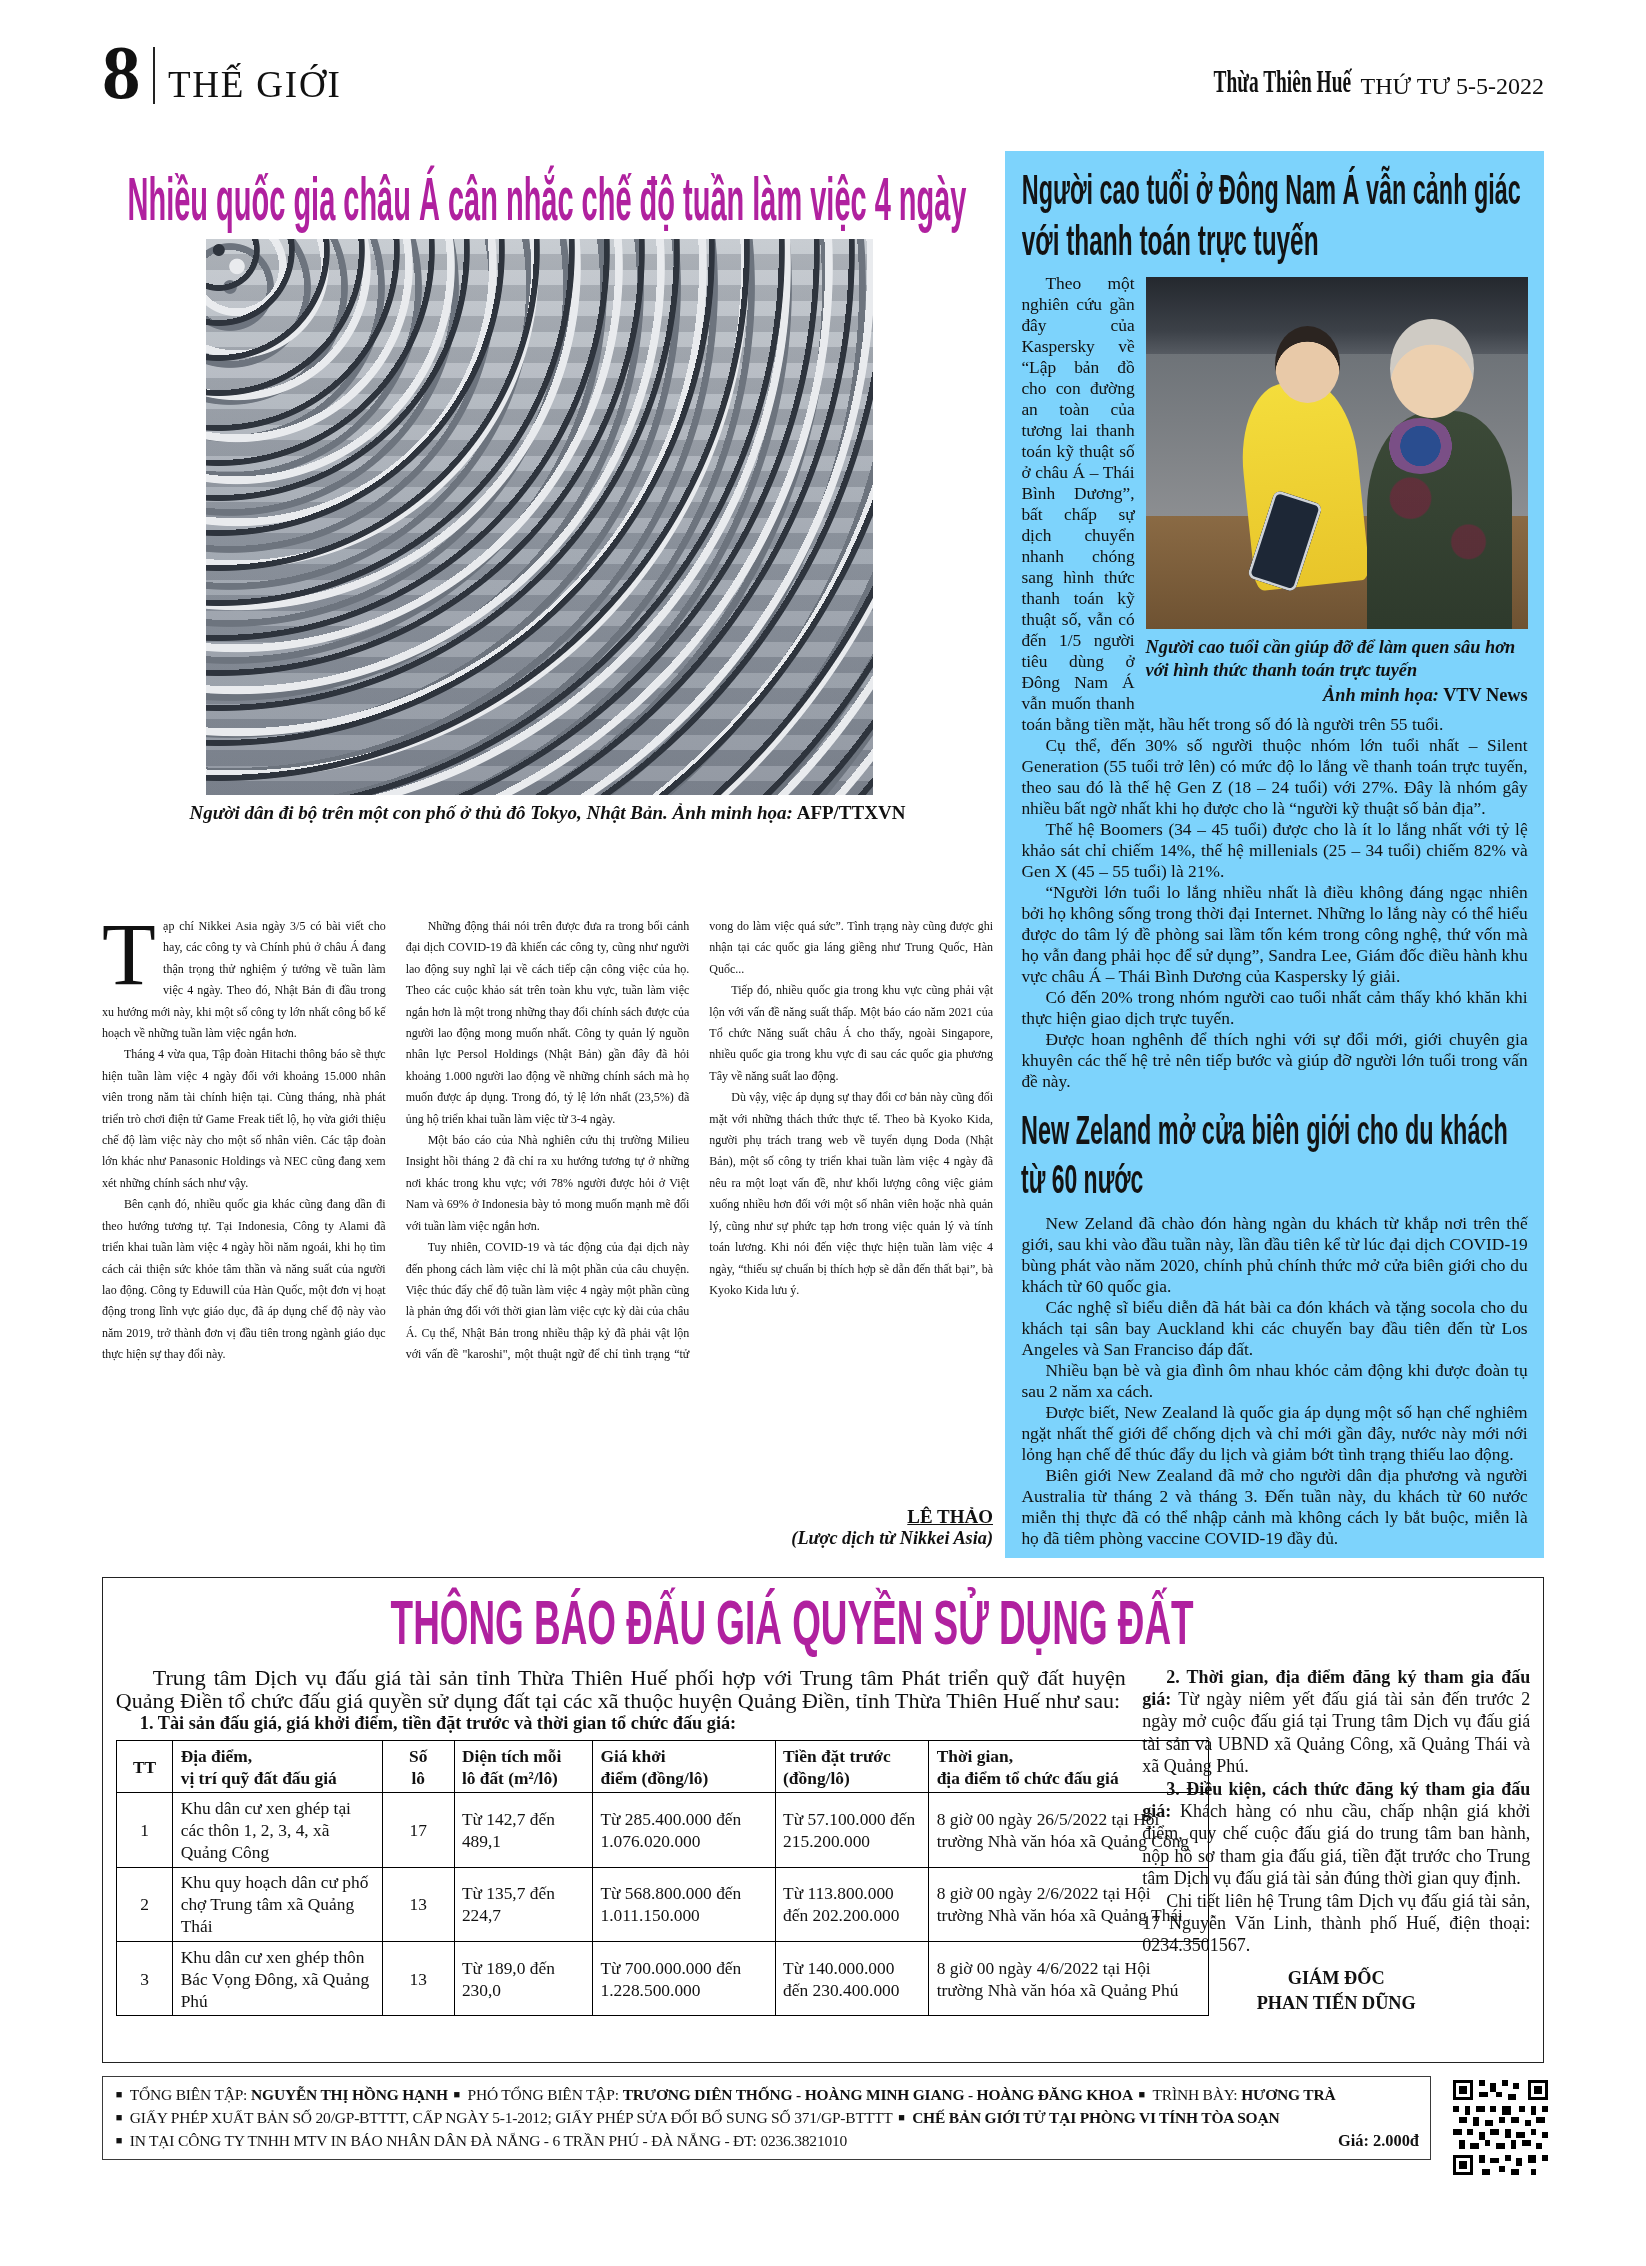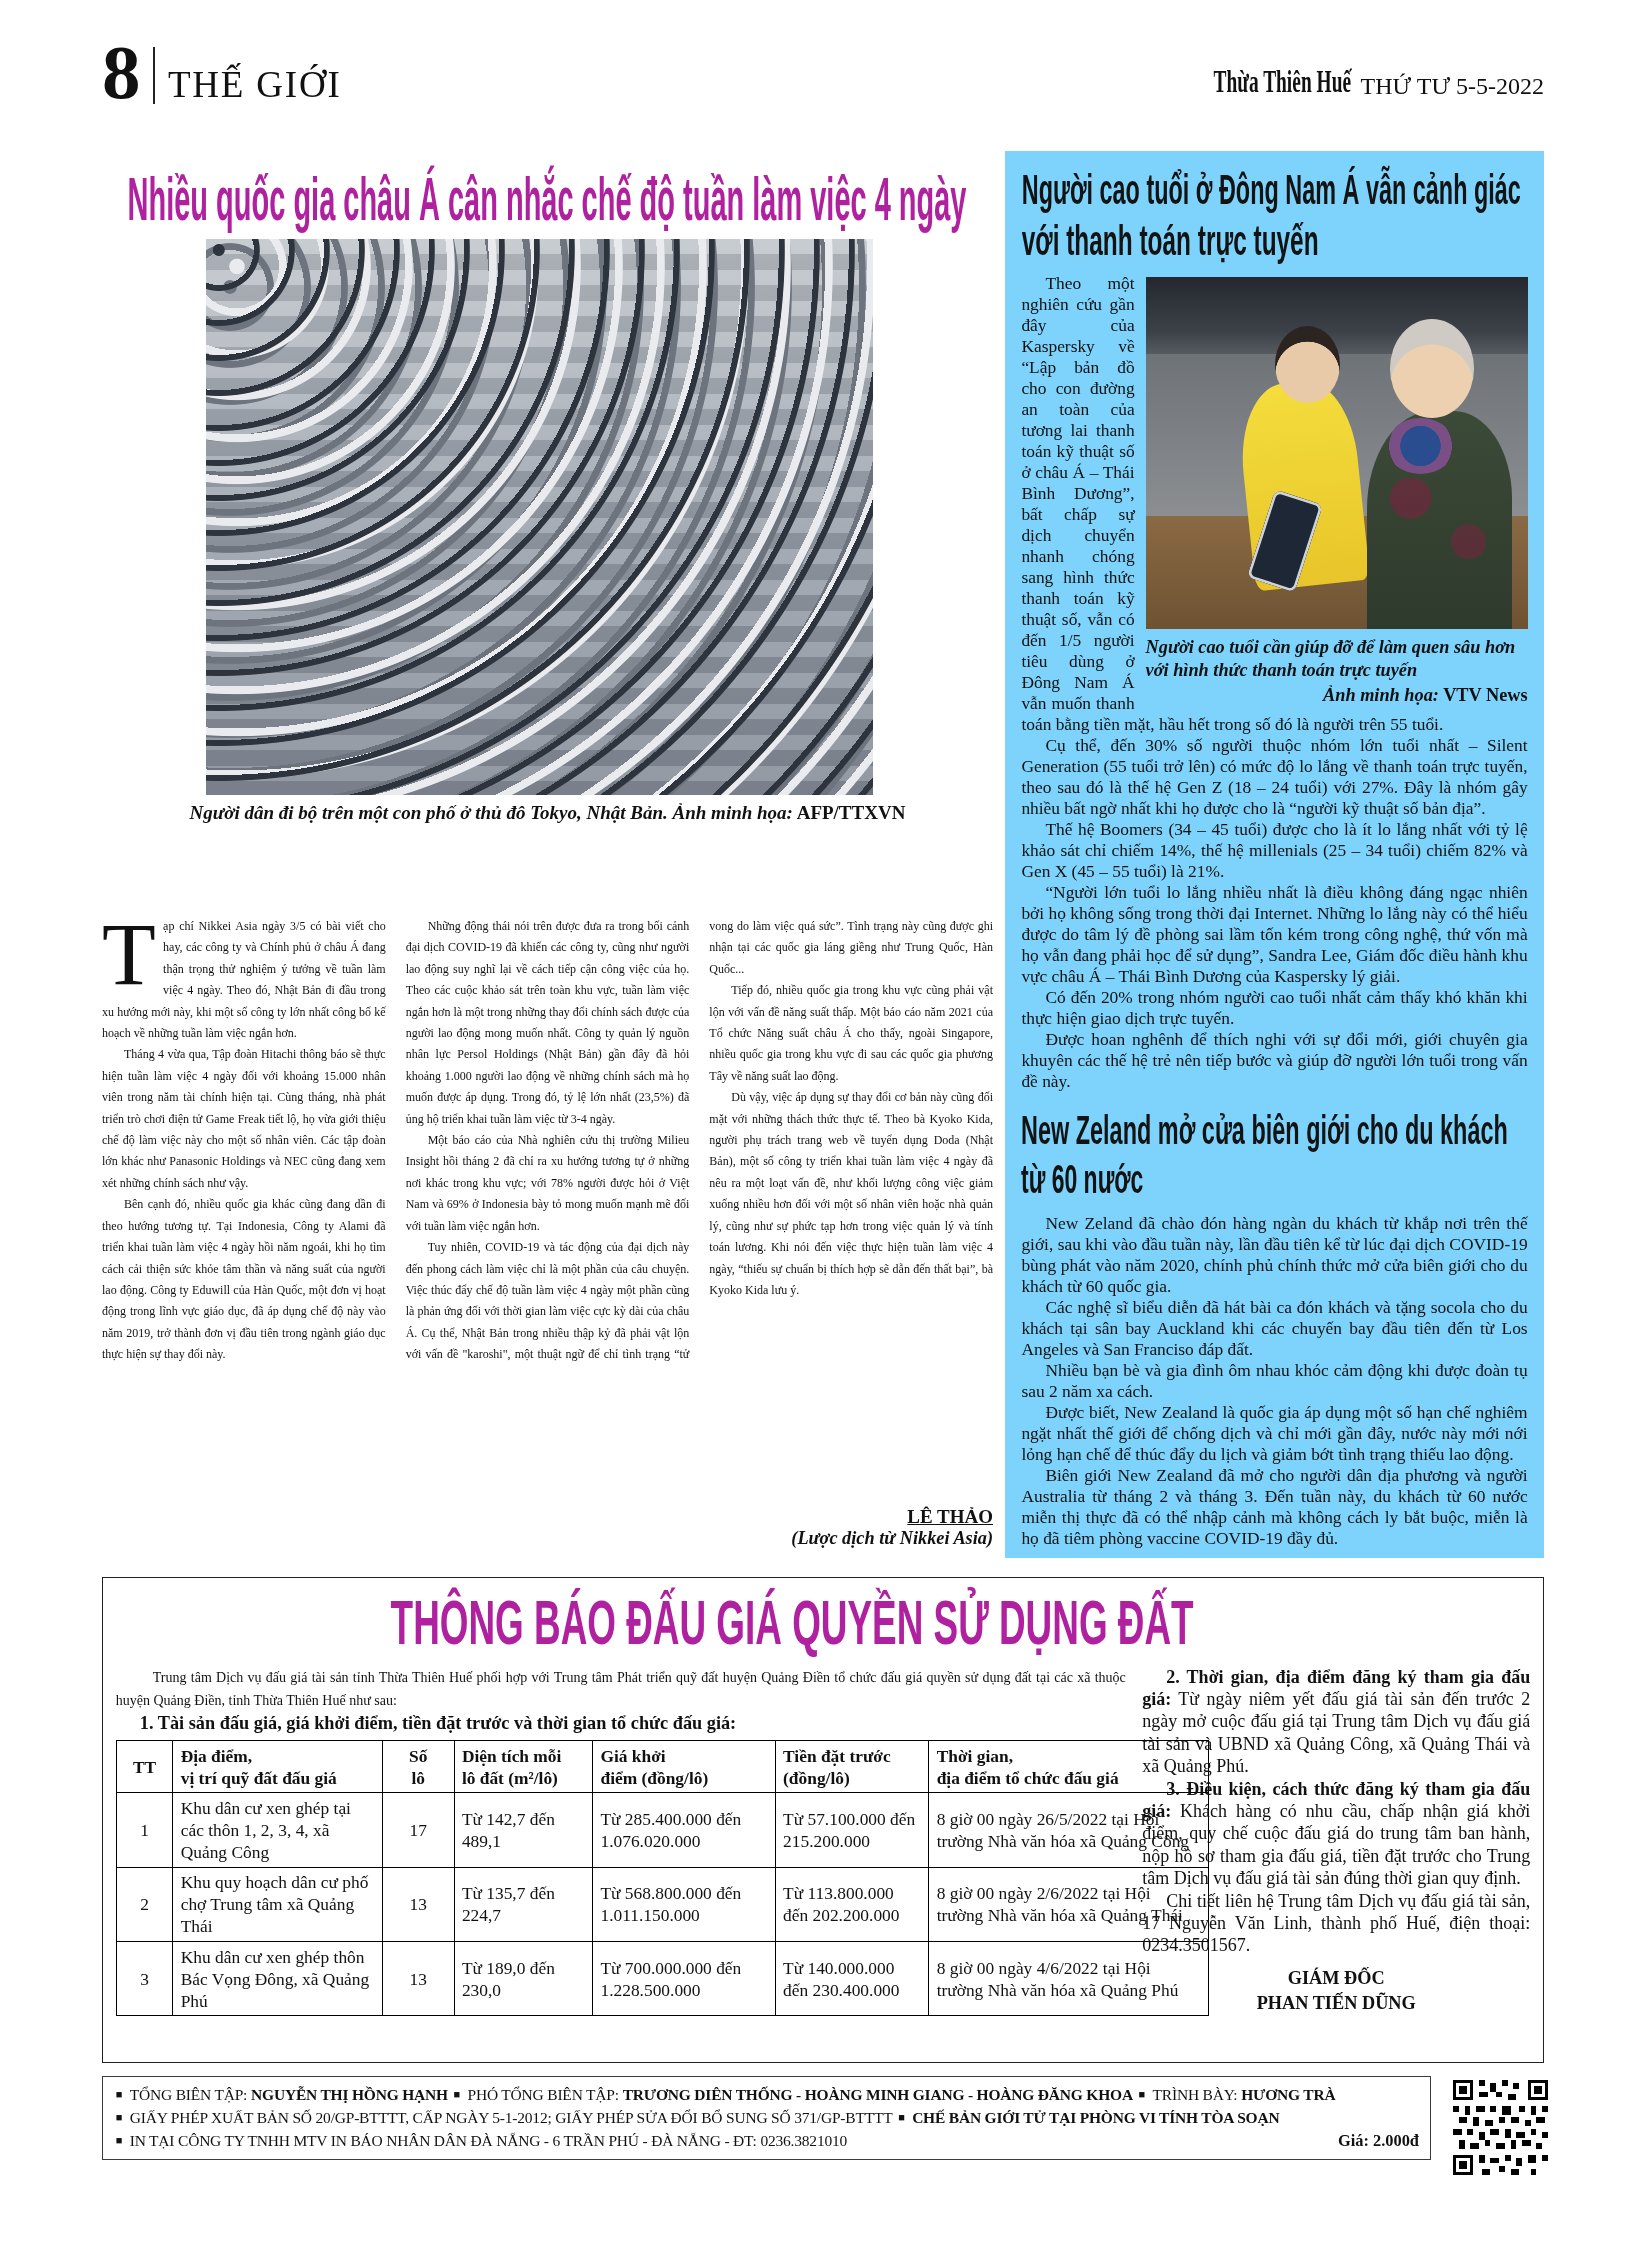--- a/index.html
+++ b/index.html
@@ -84,21 +84,21 @@
   .gb-byline{text-align:right;margin-top:5.5px;padding-right:5.5px;}
   .gb-byline .by-name{font-size:18.3px;}
   .nz-hl{display:block;margin:12.8px 0 7.3px 0;}
 
   
   .auction{position:absolute;left:102px;top:1577px;width:1442px;height:486px;
     border:1.8px solid #222;box-sizing:border-box;padding:7.3px 12.8px;}
   .auction-title{display:block;margin:1.8px auto 5.5px auto;}
   .auction-cols{display:flex;gap:16.4px;}
   .a-left{width:1010px;flex:0 0 auto;}
-  .a-intro{margin:0 0 1.8px 0;font-size:14px;line-height:23px;text-align:justify;text-indent:37px;}
+  .a-intro{margin:0 0 1.8px 0;font-size:22px;line-height:23px;text-align:justify;text-indent:37px;}
   .a-item1{margin:0 0 5.5px 0;font-size:18.3px;font-weight:bold;text-indent:24px;}
   table.auc{border-collapse:collapse;width:1005px;table-layout:fixed;}
   table.auc th,table.auc td{border:1.8px solid #000;padding:3.7px 7.3px;font-size:17.4px;line-height:22px;
     vertical-align:middle;text-align:left;font-weight:normal;}
   table.auc th{font-weight:bold;}
   .c-tt{width:41px;text-align:center!important;}
   .c-loc{width:194px;}
   .c-lots{width:56px;text-align:center!important;}
   .c-area{width:123px;}
   .c-price{width:167px;}

